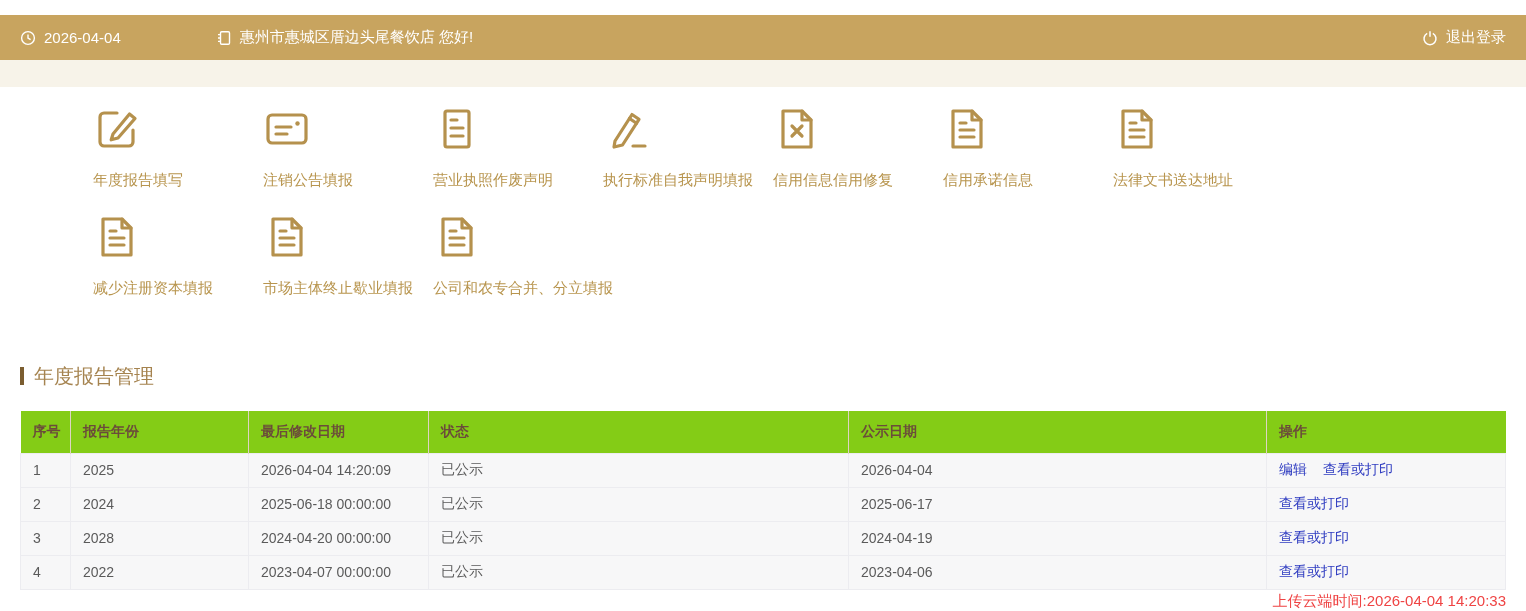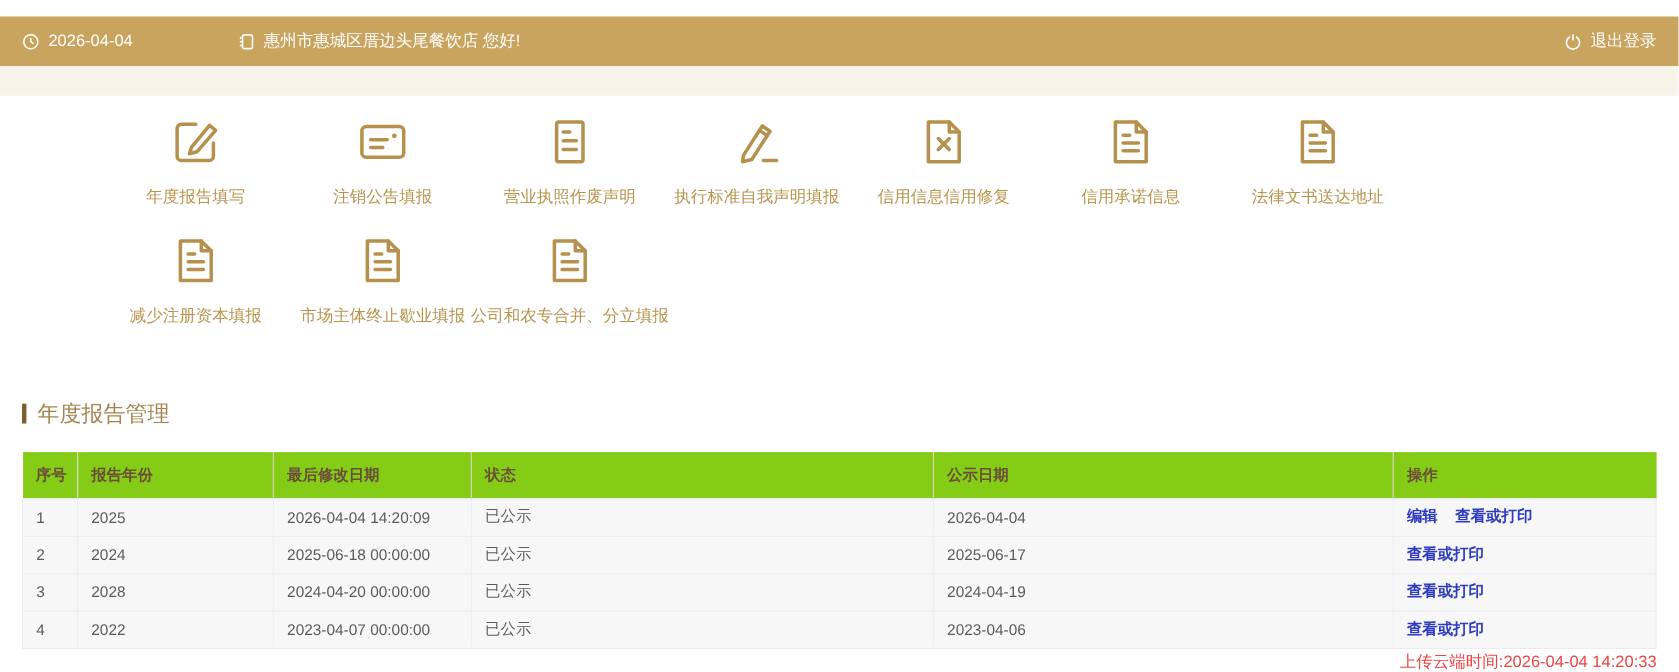--- a/index.html
+++ b/index.html
@@ -13,39 +13,39 @@
   .tb-company { margin-left:95px; }
   .tb-spacer { flex:1; }
   .tb-icon svg { display:block; }
 
   .substrip { height:27px; background:#f7f3e9; }
 
   
   .menu { padding:18px 0 0 93px; }
   .menu-row { display:flex; }
   .menu-item { width:170px; height:108px; display:flex; flex-direction:column;
-    align-items:center; cursor:pointer; }
+    cursor:pointer; }
   .menu-icon svg { width:48px; height:48px; display:block; }
   .menu-label { margin-top:18px; font-size:15px; line-height:18px; color:#b8954e;
     white-space:nowrap; }
 
   
   .section-title { margin:46px 0 0 20px; display:flex; align-items:center; height:18px; }
   .section-bar { width:4px; height:18px; background:#7b5d30; margin-right:10px; }
   .section-text { font-size:20px; color:#a5834f; }
 
   
   .table-wrap { margin:26px 20px 0 20px; }
   table { width:100%; border-collapse:collapse; font-size:14px; table-layout:fixed; }
   thead th { background:#84cc16; color:#6b4c3a; font-weight:bold; text-align:left;
     height:42px; padding:0 0 0 12px; border-right:1px solid #ded4c3; }
   thead th:last-child { border-right:none; }
   tbody td { background:#f7f7f8; border:1px solid #ececf0; height:34px;
     padding:0 0 0 12px; color:#5a5a5a; }
-  .op-link { color:#2e3bc0; text-decoration:none; cursor:pointer;font-weight:bold; }
+  .op-link { color:#2e3bc0; text-decoration:none; cursor:pointer; }
   .op-link + .op-link { margin-left:16px; }
 
   
   .footer { margin:2px 20px 0 0; text-align:right; font-size:15px; color:#ef4444; }
 </style>
 </head>
 <body>
 
 <div class="topbar">
   <div class="tb-group">

